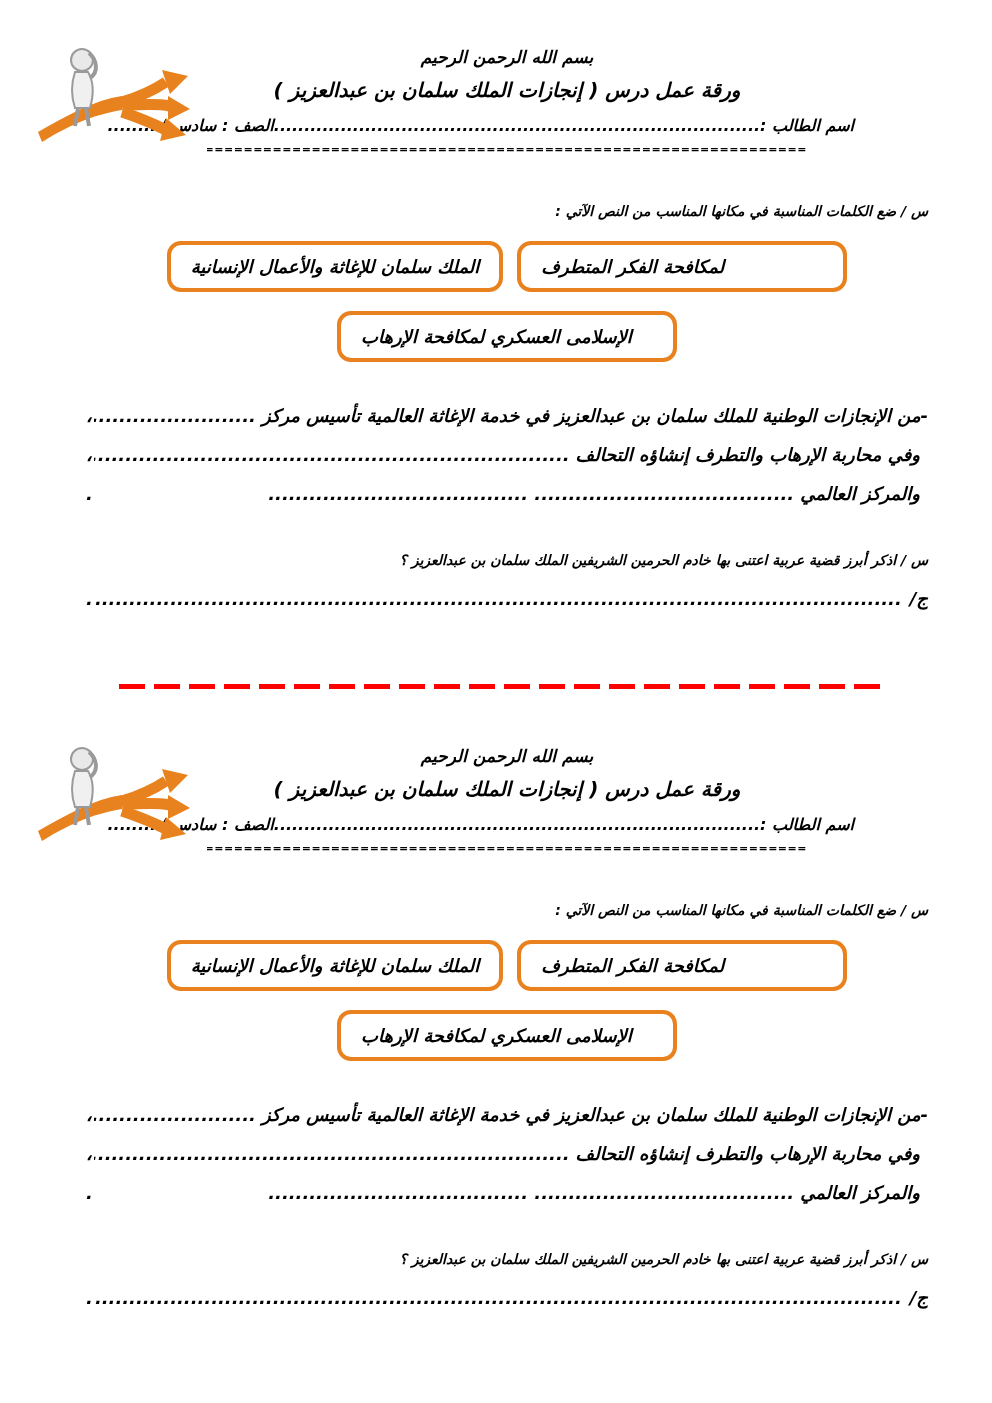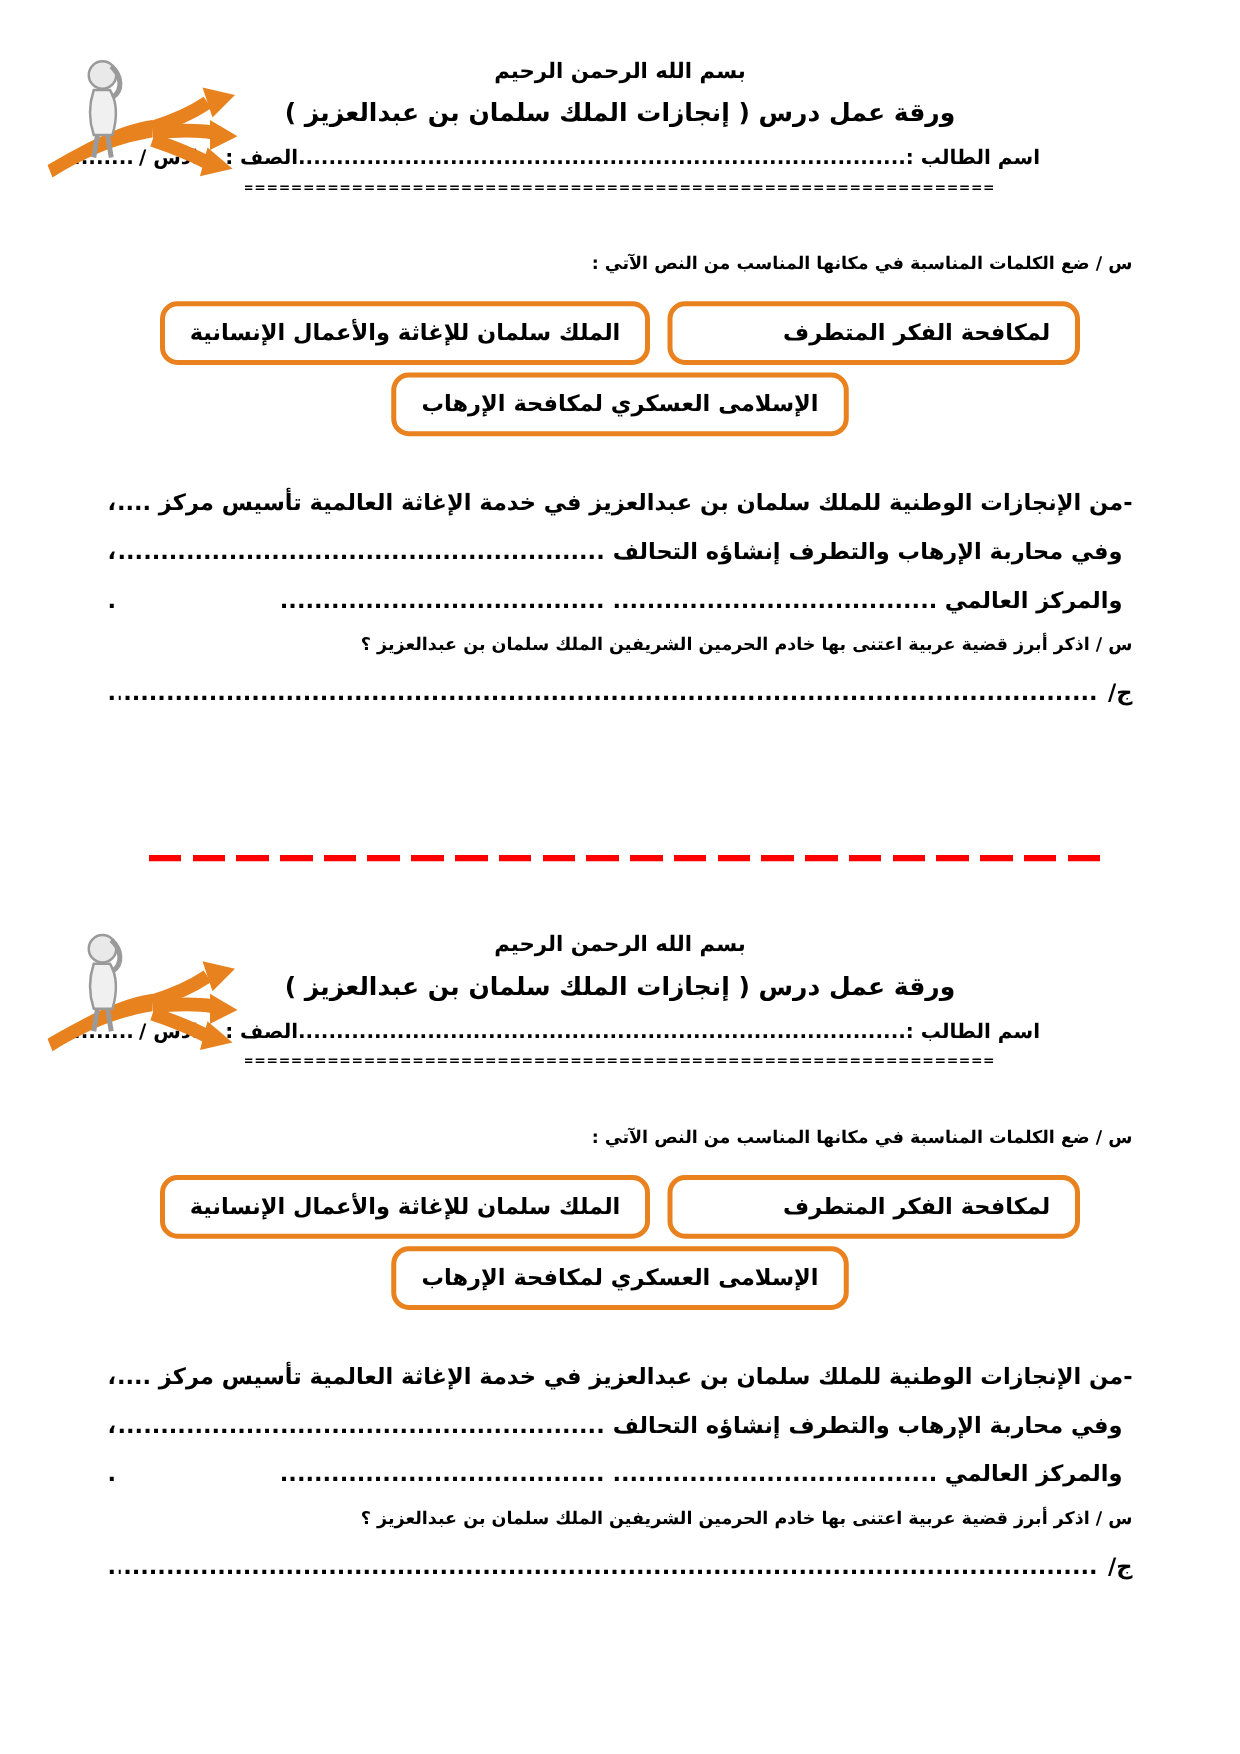--- a/index.html
+++ b/index.html
@@ -3,21 +3,21 @@
 <meta charset="utf-8">
 <style>
   html, body { margin:0; padding:0; background:#ffffff; }
   body { font-family:"DejaVu Sans", sans-serif; color:#000; }
   .page {
     width:992px; height:1403px; margin:0 auto; position:relative;
     direction:rtl; background:#fff; overflow:hidden;
   }
   .sheet {
     position:relative; box-sizing:border-box;
-    height:640px; padding:46px 86px 0 86px;
+    height:640px; padding:46px 64px 0 86px;font-style:italic;
   }
   .clipart {
     position:absolute; left:38px; top:38px; width:152px; height:112px;
   }
   .bismillah {
     text-align:center; font-weight:bold; font-size:17px; line-height:1.35;
   }
   .ws-title {
     text-align:center; font-weight:bold; font-size:20px; margin-top:9px;
   }
@@ -29,28 +29,28 @@
   .class-dots { padding-right:4px; }
   .equals {
     width:600px; margin:7px auto 0 auto; text-align:center;
     font-weight:bold; font-size:11px; height:15px; line-height:15px;
     overflow:hidden; white-space:nowrap; letter-spacing:0.5px;
   }
   .q-line {
     text-align:right; font-weight:bold; font-size:14px;
   }
   .q1 { margin-top:46px; }
-  .q2 { margin-top:14px; }
+  .q2 { margin-top:45px; }
   .boxes-row { display:flex; justify-content:center; gap:14px; }
   .row1 { margin-top:22px; }
-  .row2 { margin-top:6px; }
+  .row2 { margin-top:19px; }
   .word-box {
     box-sizing:border-box; border:4px solid #E8811E; border-radius:14px;
     background:#fff; font-weight:bold; font-size:18px; color:#000;
-    padding:11px 20px; min-width:290px; text-align:right; white-space:nowrap;
+    padding:11px 20px; min-width:290px; text-align:left; white-space:nowrap;
   }
   .fill-line {
     display:flex; align-items:baseline; font-weight:bold; font-size:18px;
     line-height:1.5; white-space:nowrap;
   }
   .fill-line .dots {
     flex:1 1 auto; overflow:hidden; padding:0 6px; direction:rtl;
   }
   .fl1 { margin-top:40px; }
   .fl2 { margin-top:12px; padding-right:8px; }

